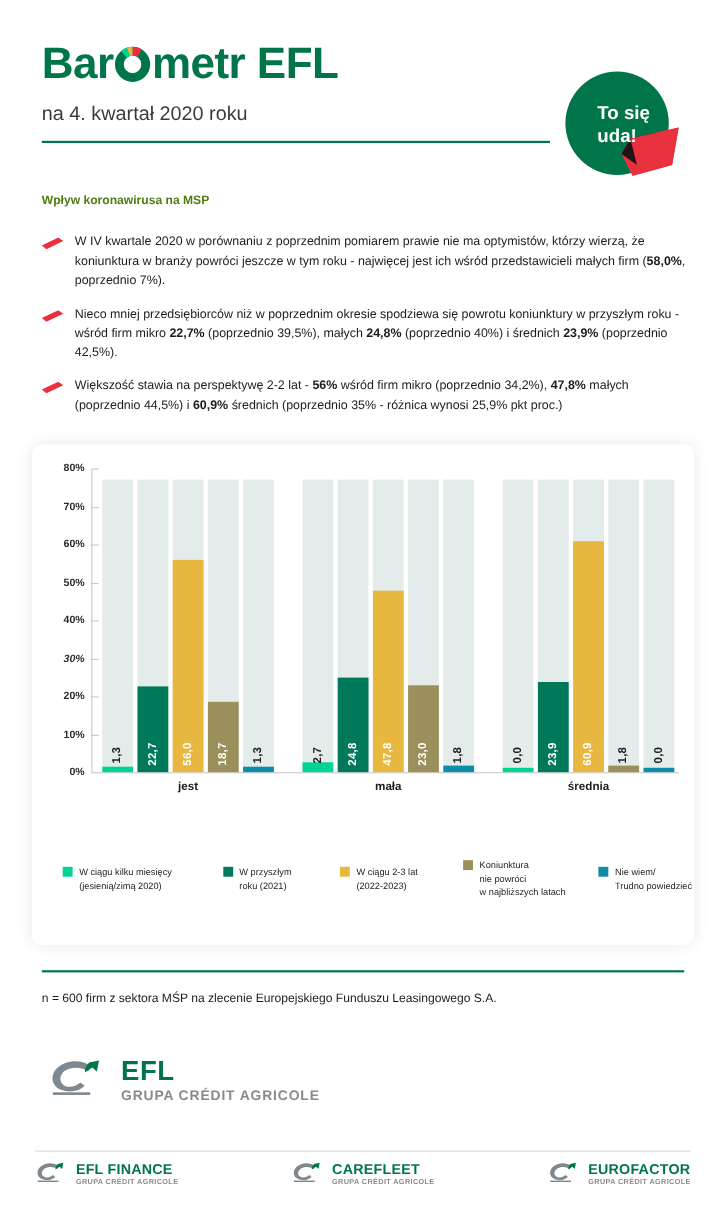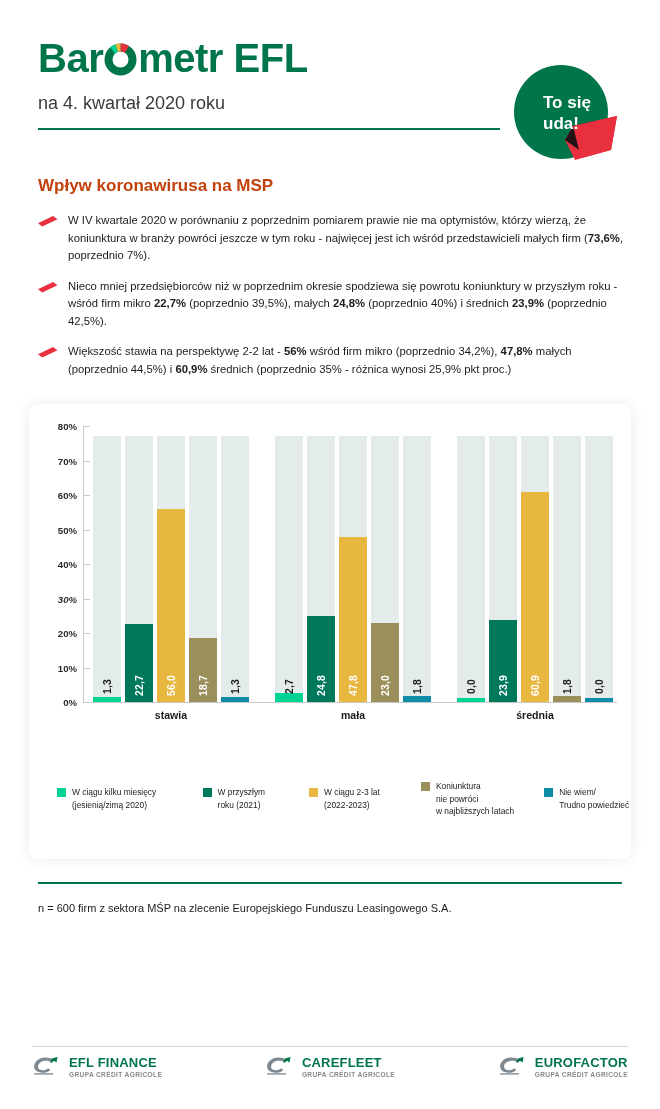--- a/index.html
+++ b/index.html
@@ -25,21 +25,21 @@
   }
   .header-rule {
     position: absolute; left: 38px; top: 128px; width: 462px; height: 2px; background: #00754A;
   }
   .badge { position: absolute; left: 513px; top: 64px; width: 108px; height: 104px; }
   .badge svg { display: block; }
 
   
   .section-title {
     position: absolute; left: 38px; top: 176px;
-    font-size: 17px; font-weight: bold; color: #c2410c;
+    font-size: 11px; font-weight: bold; color: #4d7c0f;
   }
   .bullets { position: absolute; left: 38px; top: 212px; width: 586px; }
   .bullet { display: flex; align-items: flex-start; margin-bottom: 13px; }
   .bullet-mark { flex: 0 0 30px; padding-top: 4px; }
   .bullet-mark svg { display: block; }
   .bullet-text {
     font-size: 11.3px; line-height: 17.5px; color: #1c1c1c; flex: 1;
   }
   .bullet-text b { font-weight: bold; }
 
@@ -150,21 +150,21 @@
 
   <div class="section-title">Wpływ koronawirusa na MSP</div>
 
   <div class="bullets">
       <div class="bullet">
         <div class="bullet-mark">
           <svg width="20" height="11" viewBox="0 0 20 11">
             <path d="M0 7.2 L15 0 L19.5 3.2 L4.2 10.6 Z" fill="#E8303F"></path>
           </svg>
         </div>
-        <div class="bullet-text"><span>W IV kwartale 2020 w porównaniu z poprzednim pomiarem prawie nie ma optymistów, którzy wierzą, że koniunktura w branży powróci jeszcze w tym roku - najwięcej jest ich wśród przedstawicieli małych firm (</span><b>73,6%</b><span>, poprzednio 7%).</span></div>
+        <div class="bullet-text"><span>W IV kwartale 2020 w porównaniu z poprzednim pomiarem prawie nie ma optymistów, którzy wierzą, że koniunktura w branży powróci jeszcze w tym roku - najwięcej jest ich wśród przedstawicieli małych firm (</span><b>58,0%</b><span>, poprzednio 7%).</span></div>
       </div>
       <div class="bullet">
         <div class="bullet-mark">
           <svg width="20" height="11" viewBox="0 0 20 11">
             <path d="M0 7.2 L15 0 L19.5 3.2 L4.2 10.6 Z" fill="#E8303F"></path>
           </svg>
         </div>
         <div class="bullet-text"><span>Nieco mniej przedsiębiorców niż w poprzednim okresie spodziewa się powrotu koniunktury w przyszłym roku - wśród firm mikro </span><b>22,7%</b><span> (poprzednio 39,5%), małych </span><b>24,8%</b><span> (poprzednio 40%) i średnich </span><b>23,9%</b><span> (poprzednio 42,5%).</span></div>
       </div>
       <div class="bullet">
@@ -277,21 +277,21 @@
               <div class="bar-value" style="color: rgb(28, 28, 28); bottom: 8px;">1,8</div>
             </div>
             <div class="bar-slot">
               <div class="bar-track" style="background: rgb(227, 236, 234);"></div>
               <div class="bar-fill" style="height: 4px; background: rgb(14, 140, 168);"></div>
               <div class="bar-value" style="color: rgb(28, 28, 28); bottom: 8px;">0,0</div>
             </div>
           </div>
         </div>
       <div class="xcats">
-          <div class="xcat">stawia</div>
+          <div class="xcat">jest</div>
           <div class="xcat">mała</div>
           <div class="xcat">średnia</div>
         </div>
     </div>
     <div class="legend">
         <div class="legend-item" style="flex: 0 0 26%;">
           <span class="legend-swatch" style="background: rgb(0, 212, 148);"></span>
           <span class="legend-label">W ciągu kilku miesięcy
 (jesienią/zimą 2020)</span>
         </div>
@@ -317,20 +317,33 @@
 Trudno powiedzieć</span>
         </div>
       </div>
   </div>
 
   <div class="footer-rule"></div>
   <div class="footnote">
     <div>n = 600 firm z sektora MŚP na zlecenie Europejskiego Funduszu Leasingowego S.A.</div>
   </div>
 
+  <div class="efl-logo">
+    <span class="ca-mark">
+      <svg width="54" height="36" viewBox="0 0 54 36">
+        <path d="M39 7 C30 1 16 1 8 9 C1 16 3 26 12 29 C19 31.5 28 30 33 25 L29 22 C25 26 18 27 14 24.5 C9.5 21.5 10 15 15 11.5 C21 7.5 31 8 36 12 Z" fill="#7e8890"></path>
+        <path d="M37 4 L46 2 L44 12 L40 8.5 L33 13 L34 8 Z" fill="#00754A"></path>
+        <rect x="4" y="31" width="34" height="2.4" fill="#7e8890"></rect>
+      </svg>
+    </span>
+    <span>
+      <span class="efl-name">EFL</span>
+      <span class="efl-sub" style="display:block">GRUPA CRÉDIT AGRICOLE</span>
+    </span>
+  </div>
 
   <div class="strip-rule"></div>
   <div class="partners">
       <div class="partner">
         <span class="ca-mini"><svg width="30" height="20" viewBox="0 0 54 36">
             <path d="M39 7 C30 1 16 1 8 9 C1 16 3 26 12 29 C19 31.5 28 30 33 25 L29 22 C25 26 18 27 14 24.5 C9.5 21.5 10 15 15 11.5 C21 7.5 31 8 36 12 Z" fill="#7e8890"></path>
             <path d="M37 4 L46 2 L44 12 L40 8.5 L33 13 L34 8 Z" fill="#00754A"></path>
             <rect x="4" y="31" width="34" height="2.4" fill="#7e8890"></rect>
           </svg></span>
         <span>

